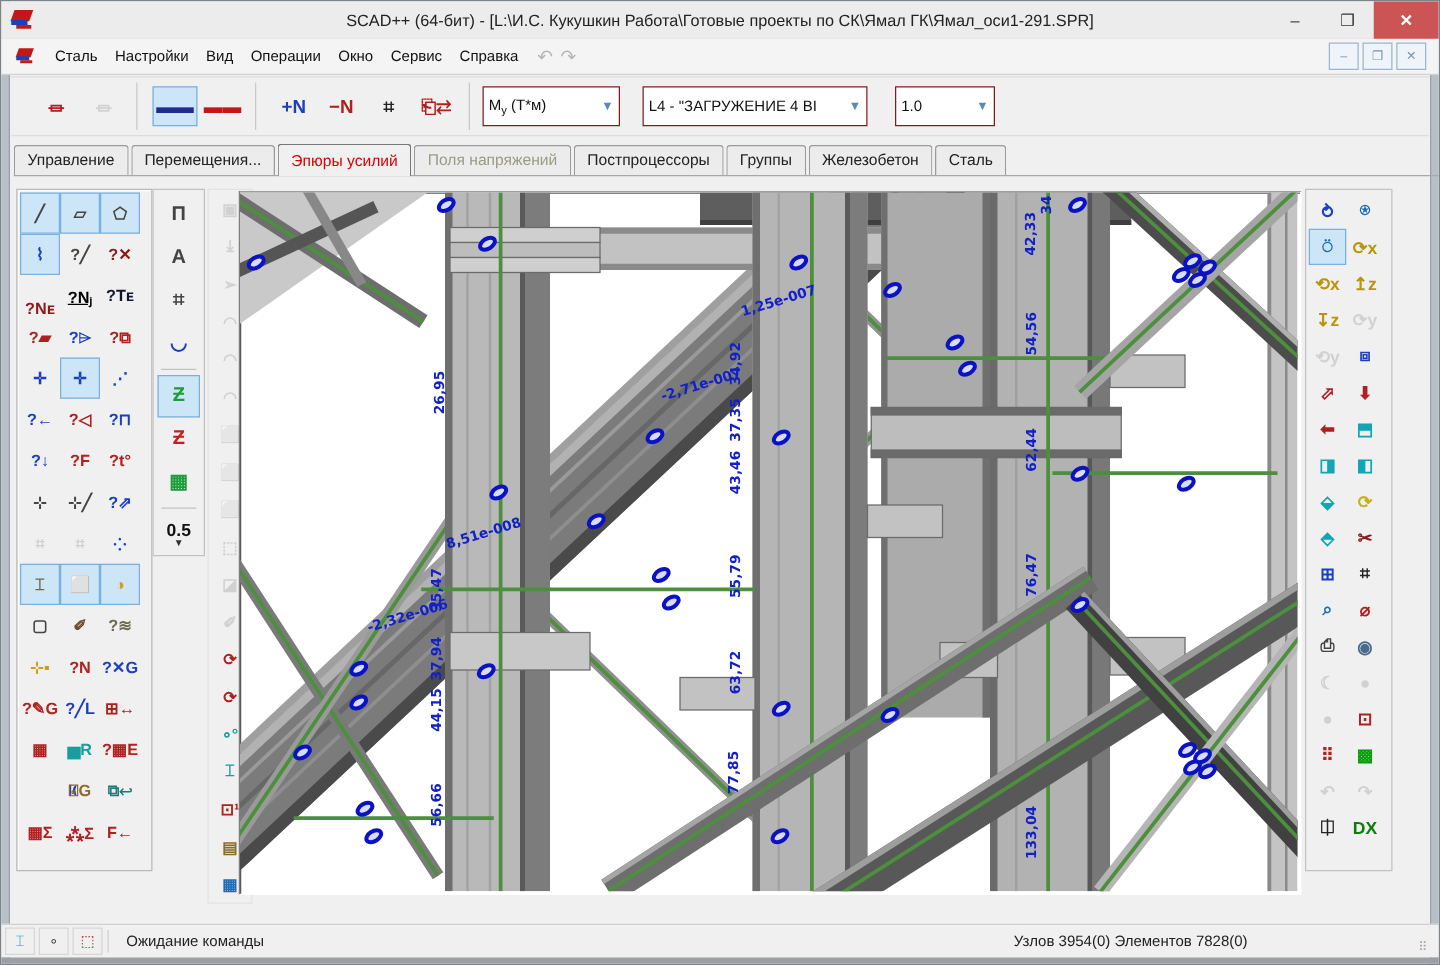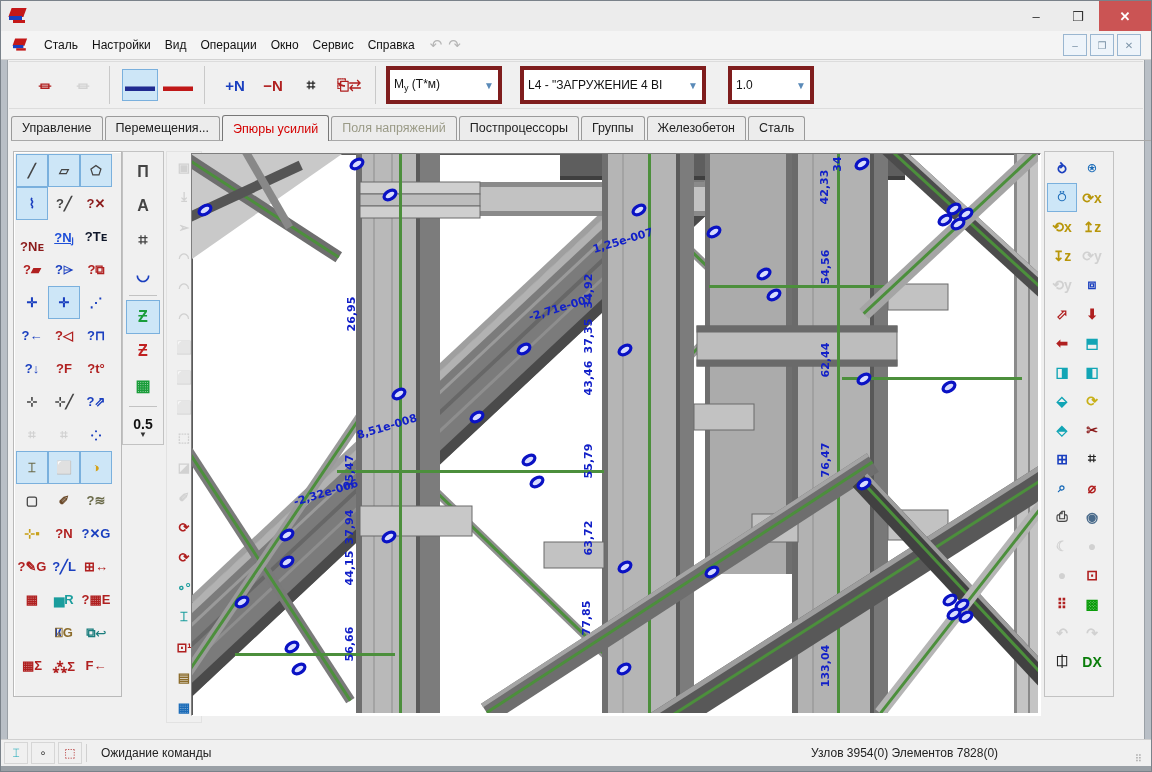--- a/index.html
+++ b/index.html
@@ -27,21 +27,21 @@
   .mdi-ctrls{position:absolute;right:10px;top:3px;display:flex;gap:3px;}
   .mdi-btn{width:22px;height:20px;border:1px solid #9ab6d0;background:#eef4fa;color:#7d94a8;font-size:10px;display:flex;align-items:center;justify-content:center;}
 
   
   .toolbar{position:absolute;left:8px;top:60px;right:8px;height:46px;background:#f0f0f0;border:1px solid #dcdcdc;border-left:none;border-right:none;display:flex;align-items:center;gap:4px;padding-left:10px;}
   .tgroup{display:flex;align-items:center;gap:2px;padding:0 8px;border-right:1px solid #c9c9c9;height:38px;}
   .tgroup:last-child{border-right:none;}
   .tb-btn{min-width:30px;height:30px;border:1px solid transparent;background:transparent;display:flex;align-items:center;justify-content:center;font-size:15px;font-weight:bold;color:#333;padding:0 2px;}
   .tb-btn.sel{background:#cde6f7;border-color:#7ab0dd;}
   .tb-btn.dis{color:#bbb !important;opacity:.55;}
-  .dropdown{height:24px;border:4px solid #7f1d1d;background:#fff;display:flex;align-items:center;font-size:12px;padding:3px 4px;color:#111;}
+  .dropdown{height:24px;border:1px solid #7f1d1d;background:#fff;display:flex;align-items:center;font-size:12px;padding:3px 4px;color:#111;}
   .dropdown .val{white-space:nowrap;overflow:hidden;}
   .dropdown .arrow{margin-left:auto;color:#5a8ab8;font-size:10px;padding-left:6px;}
   .dd-force{width:100px;margin-left:6px;}
   .dd-load{width:170px;margin-left:14px;}
   .dd-scale{width:70px;margin-left:18px;}
   sub{font-size:9px;}
 
   
   .tabrow{position:absolute;left:10px;top:108px;right:0;height:31px;border-bottom:1px solid #a8a8a8;display:flex;align-items:flex-end;}
   .tab{border:1px solid #9a9a9a;border-bottom:none;border-radius:3px 3px 0 0;background:#ececec;padding:4px 10px 5px;font-size:12.5px;color:#222;margin-right:2px;position:relative;}
@@ -85,20 +85,21 @@
   .vline{width:1px;height:18px;background:#d0d0d0;margin:0 4px;}
 </style>
 </head>
 <body>
 
 <div class="window">
   <div class="frame-edge"></div>
   <div class="frame-edge right"></div>
 
   <div class="titlebar">
+    <div class="title-text">SCAD++ (64-бит) - [L:\И.С. Кукушкин Работа\Готовые проекты по СК\Ямал ГК\Ямал_оси1-291.SPR]</div>
     <div class="app-logo">
         <div class="s1"></div>
         <div class="s2"></div>
         <div class="s3"></div>
       </div>
     <div class="win-ctrls">
       <div class="win-btn">–</div>
       <div class="win-btn">❒</div>
       <div class="win-btn close">✕</div>
     </div>
@@ -176,21 +177,21 @@
 
   <div class="panel left-panel">
 
   <div class="ico-btn sel">╱</div>
       <div class="ico-btn sel">▱</div>
       <div class="ico-btn sel">⬠</div>
       <div class="ico-btn sel" style="color: rgb(26, 63, 191);">⌇</div>
       <div class="ico-btn">?╱</div>
       <div class="ico-btn" style="color: rgb(139, 26, 26);">?✕</div>
       <div class="ico-btn" style="color: rgb(139, 26, 26); margin-top: 20px;">?Nᴇ</div>
-      <div class="ico-btn" style="color: #1d4ed8; text-decoration: underline;">?Nⱼ</div>
+      <div class="ico-btn" style="color: #000000; text-decoration: underline;">?Nⱼ</div>
       <div class="ico-btn" style="color: #0f172a;">?Tᴇ</div>
       <div class="ico-btn" style="color: rgb(176, 32, 32);">?▰</div>
       <div class="ico-btn" style="color: rgb(26, 63, 191);">?⌲</div>
       <div class="ico-btn" style="color: rgb(176, 32, 32);">?⧉</div>
       <div class="ico-btn" style="color: rgb(26, 63, 191);">✛</div>
       <div class="ico-btn sel" style="color: rgb(26, 63, 191);">✛</div>
       <div class="ico-btn" style="color: rgb(26, 63, 191);">⋰</div>
       <div class="ico-btn" style="color: rgb(26, 63, 191);">?←</div>
       <div class="ico-btn" style="color: rgb(176, 32, 32);">?◁</div>
       <div class="ico-btn" style="color: rgb(26, 63, 191);">?⊓</div>

